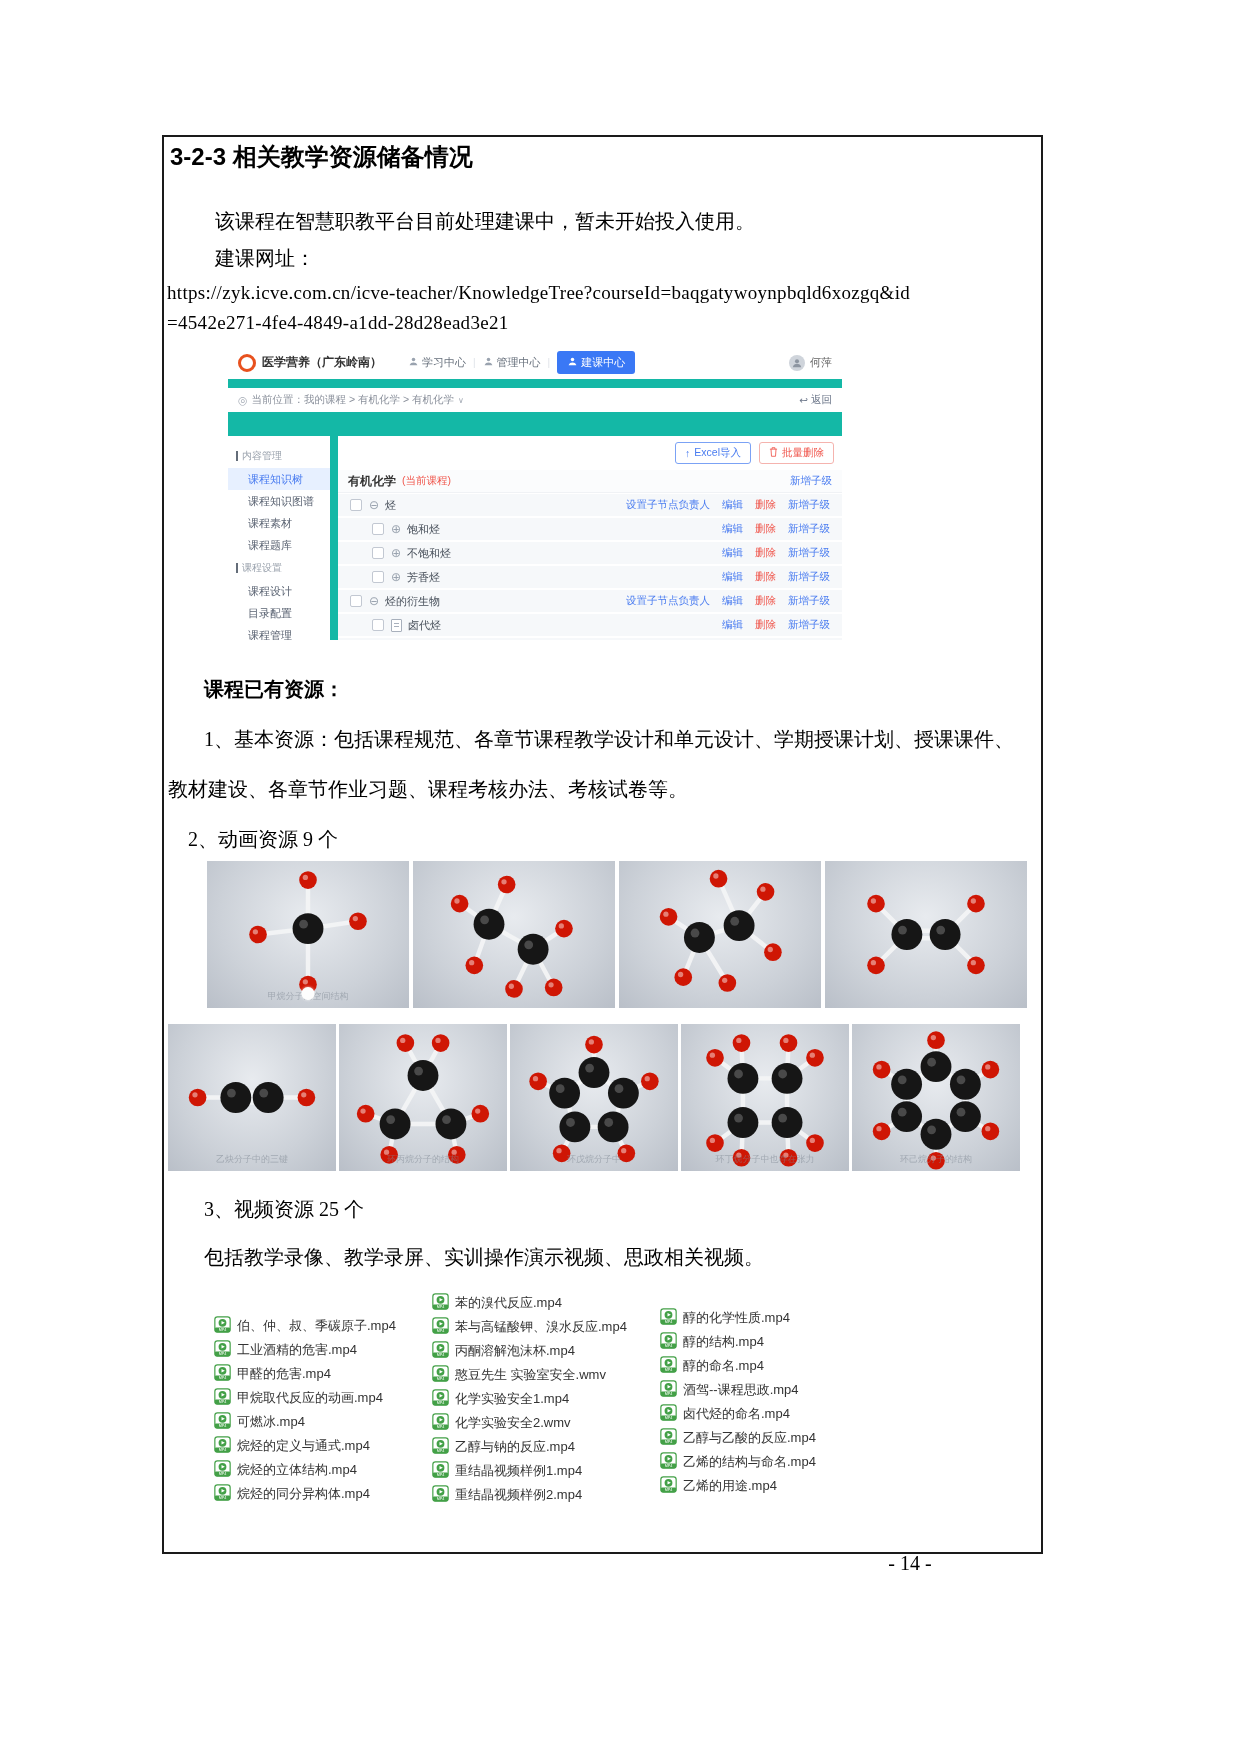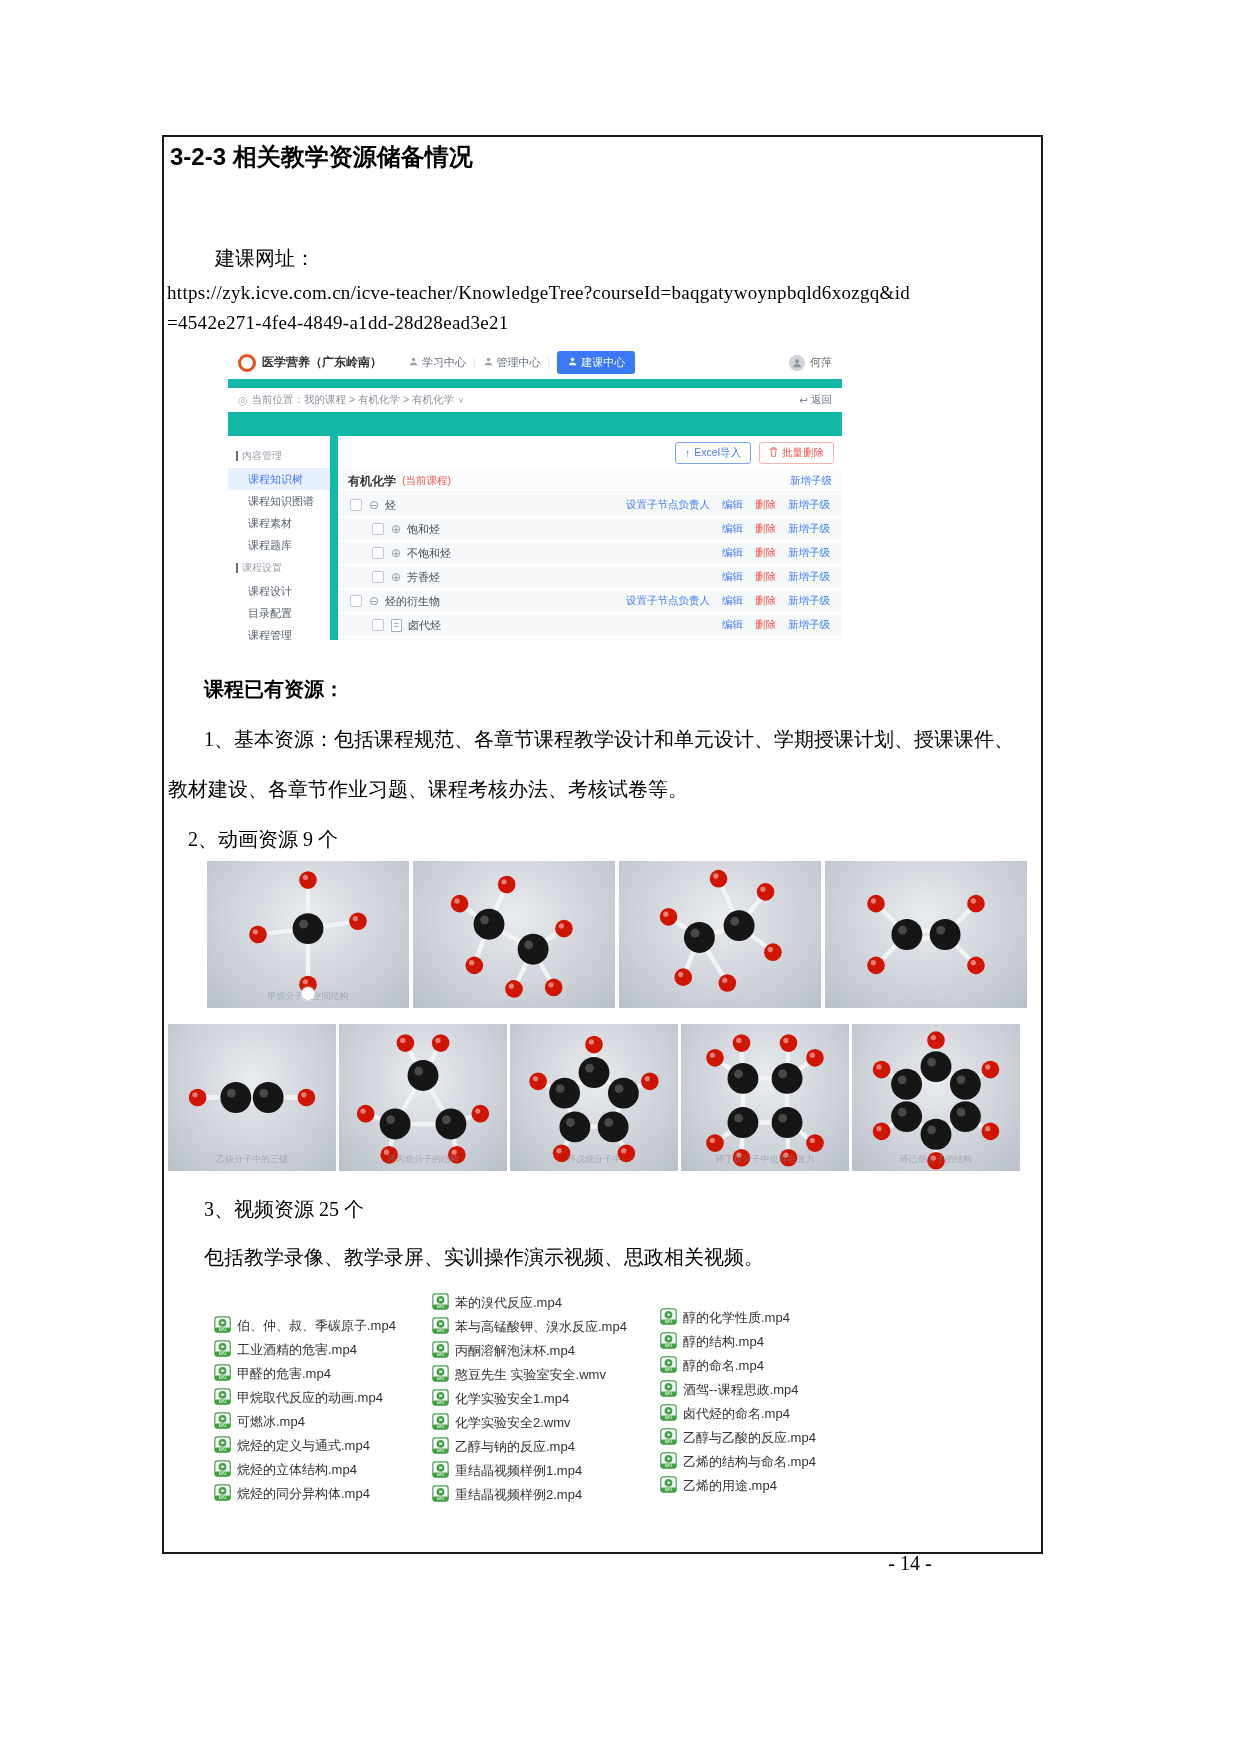--- a/index.html
+++ b/index.html
@@ -84,20 +84,21 @@
   .vcol1{left:214px;top:1314px;} .vcol2{left:432px;top:1291px;} .vcol3{left:660px;top:1306px;}
   .vitem{height:24px;display:flex;align-items:center;gap:6px;font-size:13px;color:#333;white-space:nowrap;}
 </style>
 </head>
 <body>
 
 <div class="page">
   <div class="content-box"></div>
 
   <div class="abs sec-title">3-2-3 相关教学资源储备情况</div>
+  <div class="abs doc-line t-intro1">该课程在智慧职教平台目前处理建课中，暂未开始投入使用。</div>
   <div class="abs doc-line t-intro2">建课网址：</div>
   <div class="abs doc-line t-url t-url1">https://zyk.icve.com.cn/icve-teacher/KnowledgeTree?courseId=baqgatywoynpbqld6xozgq&amp;id</div>
   <div class="abs doc-line t-url t-url2">=4542e271-4fe4-4849-a1dd-28d28ead3e21</div>
 
   <div class="abs shot">
     <div class="shot-nav">
       <span class="logo-ring"></span>
       <span class="brand">医学营养（广东岭南）</span>
       <nav>
           <span class="nav-item">

